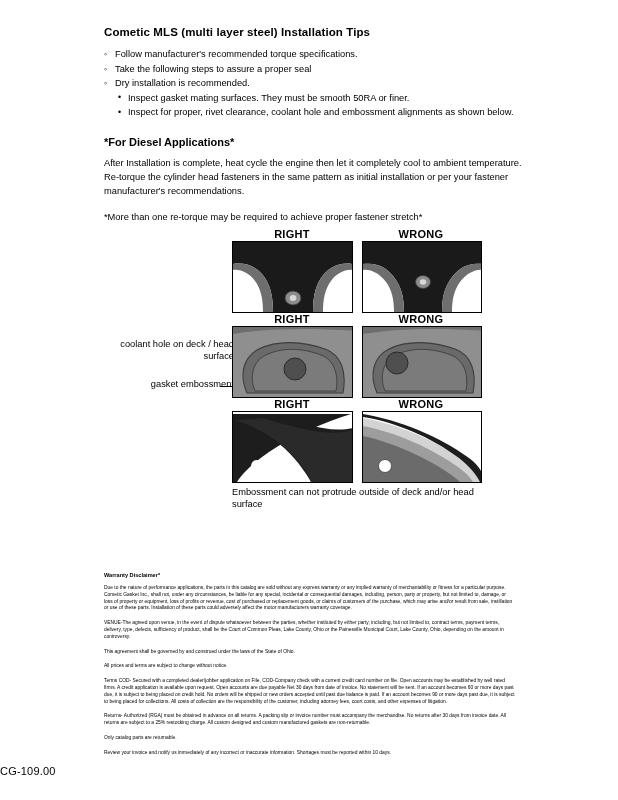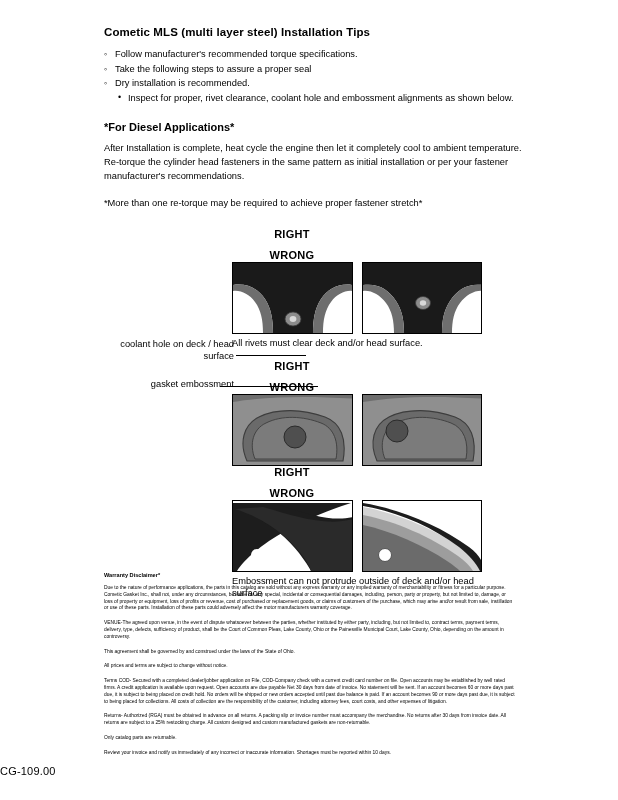--- a/index.html
+++ b/index.html
@@ -90,21 +90,20 @@
     top: 228px;
     width: 250px;
   }
   .fig-row {
     position: relative;
   }
   .fig-labels {
     display: flex;
     gap: 9px;
     margin-bottom: 1px;
-    flex-direction: column;
   }
   .fig-label {
     width: 120px;
     text-align: center;
     font-size: 11px;
     font-weight: bold;
     letter-spacing: 0.3px;
   }
   .fig-pair {
     display: flex;
@@ -190,20 +189,21 @@
 
   <div class="content">
     <h1 class="title">Cometic MLS (multi layer steel) Installation Tips</h1>
 
     <ul class="bullet-list">
       <li>Follow manufacturer's recommended torque specifications.</li>
       <li>Take the following steps to assure a proper seal</li>
       <li>Dry installation is recommended.</li>
     </ul>
     <ul class="sub-list">
+      <li>Inspect gasket mating surfaces.  They must be smooth 50RA or finer.</li>
       <li>Inspect for proper, rivet clearance, coolant hole and embossment alignments as shown below.</li>
     </ul>
 
     <h2 class="subtitle">*For Diesel Applications*</h2>
     <p class="para">After Installation is complete, heat cycle the engine then let it completely cool to ambient temperature. Re-torque the cylinder head fasteners in the same pattern as initial installation or per your fastener manufacturer's recommendations.</p>
     <p class="para last">*More than one re-torque may be required to achieve proper fastener stretch*</p>
   </div>
 
   <div class="callouts">
     <div class="callout-text callout-1">coolant hole on deck / head surface</div>
@@ -234,21 +234,20 @@
           <svg width="120" height="70" viewBox="0 0 120 70">
             <rect x="0" y="0" width="120" height="70" fill="#ffffff"></rect>
             <path d="M0,0 L120,0 L120,22 C104,20 94,27 87,38 C81,47 79,57 79,70 L41,70 C41,57 39,47 33,38 C26,27 16,20 0,22 Z" fill="#1a1a1a"></path>
             <path d="M0,22 C16,20 26,27 33,38 C39,47 41,57 41,70 L31,70 C31,58 29,48 23,40 C17,32 8,27 0,28 Z" fill="#6e6e6e"></path>
             <path d="M120,22 C104,20 94,27 87,38 C81,47 79,57 79,70 L89,70 C89,58 91,48 97,40 C103,32 112,27 120,28 Z" fill="#6e6e6e"></path>
             <ellipse cx="60" cy="40" rx="7.5" ry="6.5" fill="#8c8c8c" stroke="#3a3a3a" stroke-width="0.8"></ellipse>
             <ellipse cx="60" cy="40" rx="3.2" ry="2.8" fill="#d8d8d8"></ellipse>
           </svg>
         </div>
       </div>
-      <div class="fig-caption">All rivets must clear deck and/or head surface.</div>
     </div>
 
     <div class="fig-row">
       <div class="fig-labels">
         <div class="fig-label">RIGHT</div>
         <div class="fig-label">WRONG</div>
       </div>
       <div class="fig-pair">
         <div class="fig-box">
           <svg width="120" height="70" viewBox="0 0 120 70">

